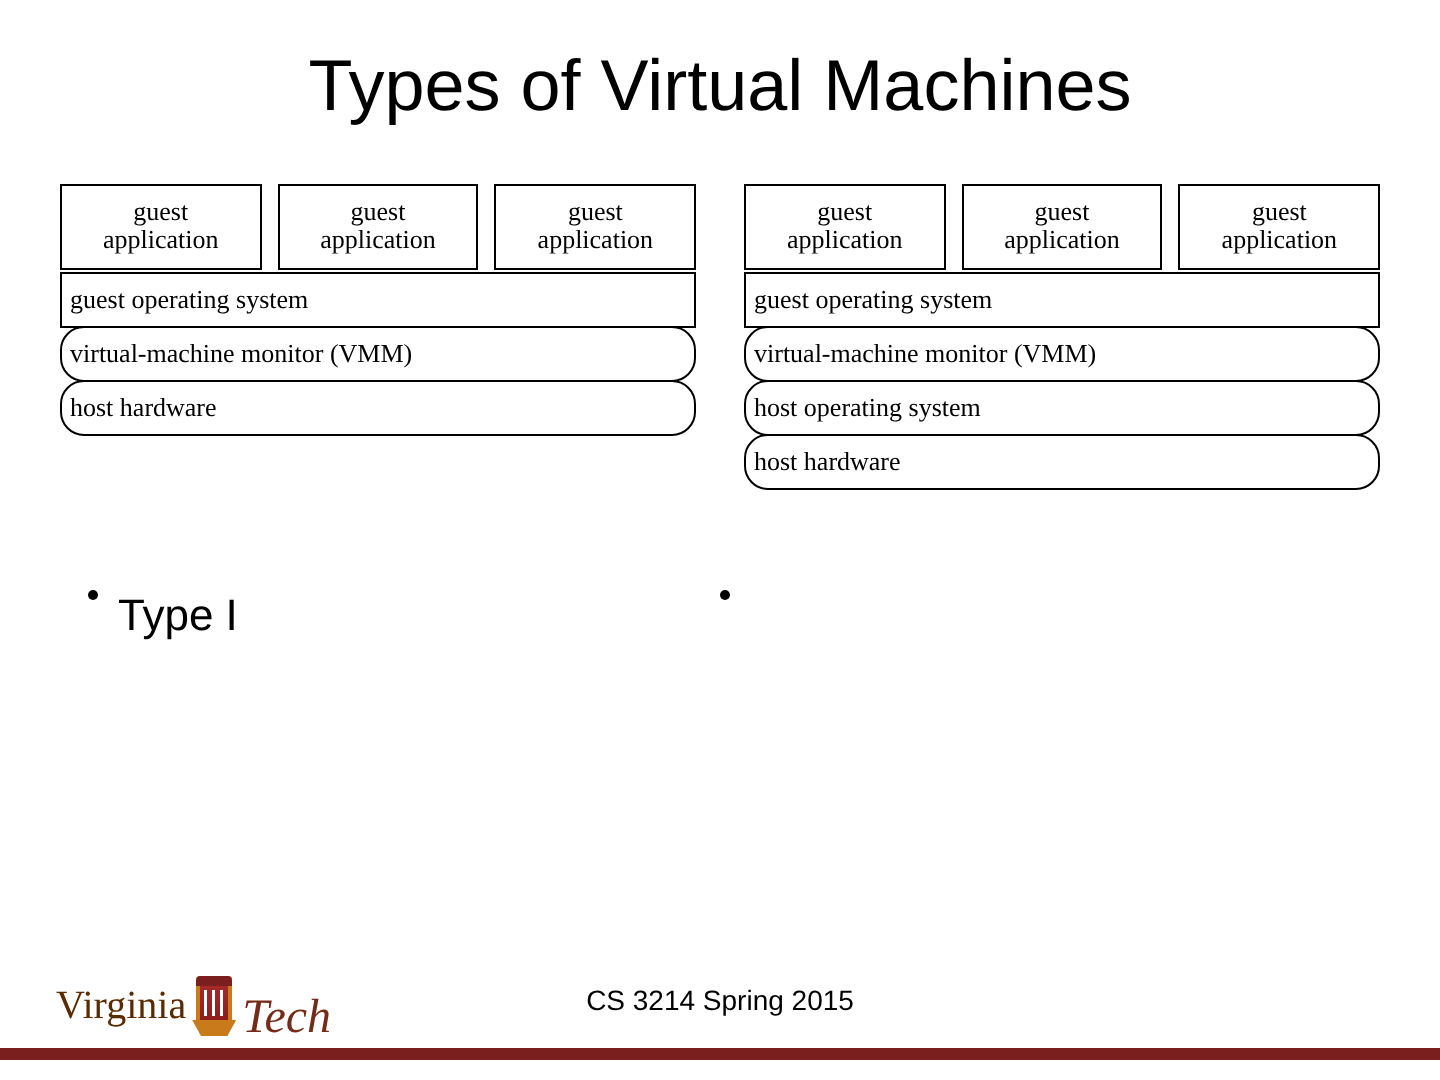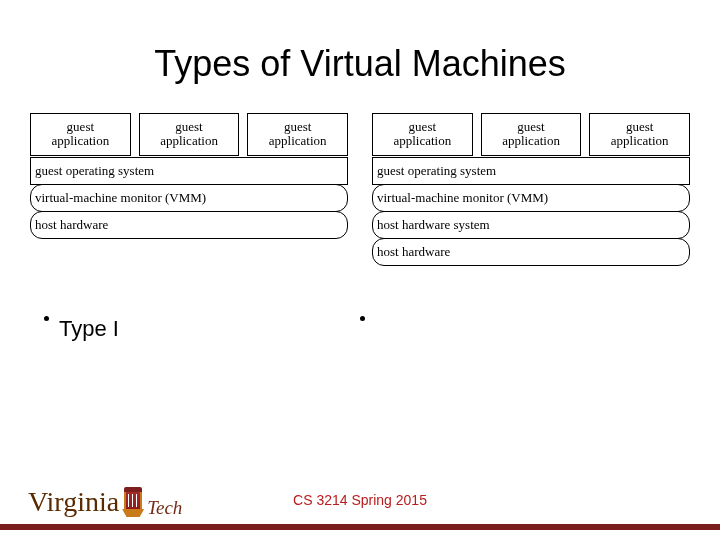--- a/index.html
+++ b/index.html
@@ -7,21 +7,21 @@
     width: 720px;
     height: 540px;
     background: #fff;
     font-family: Arial, Helvetica, sans-serif;
     position: relative;
     overflow: hidden;
   }
   .title {
     font-size: 36px;
     text-align: center;
-    padding-top: 43px;
+    padding-top: 22px;
     font-weight: normal;
     color: #000;
   }
   .diagrams {
     display: flex;
     justify-content: space-between;
     padding: 28px 30px 0 30px;
     gap: 24px;
   }
   .diagram {
@@ -58,34 +58,34 @@
   .label-left { flex: 1; }
   .label-right { flex: 1; }
   .bullet-row { display: flex; align-items: flex-start; gap: 10px; }
   .bullet-dot { width: 5px; height: 5px; background: #000; border-radius: 50%; display: inline-block; }
   .footer-course {
     position: absolute;
     bottom: 32px;
     left: 0; right: 0;
     text-align: center;
     font-size: 14px;
-    color: #b91c1c;
+    color: #000000;
   }
   .logo {
     position: absolute;
     left: 28px;
     bottom: 22px;
     display: flex;
     align-items: center;
     gap: 2px;
     font-family: Georgia, "Times New Roman", serif;
   }
   .logo .virginia {
     color: #5a2a00;
-    font-size: 28px;
+    font-size: 20px;
     font-weight: normal;
   }
   .logo .shield {
     position: relative;
     width: 22px;
     height: 30px;
     margin: 0 1px;
     display: inline-block;
   }
   .logo .shield .cap {
@@ -107,21 +107,21 @@
     background: repeating-linear-gradient(90deg, #fff 0 1.5px, transparent 1.5px 4px);
   }
   .logo .shield .base {
     position: absolute;
     bottom: 0; left: 0; right: 0; height: 8px;
     background: #c97a1a;
     clip-path: polygon(0 0, 100% 0, 80% 100%, 20% 100%);
   }
   .logo .tech {
     color: #742c18;
-    font-size: 19px;
+    font-size: 24px;
     font-style: italic;
     font-weight: normal;
     position: relative;
     top: 6px;
   }
   .accent-line {
     position: absolute;
     left: 0; right: 0;
     height: 6px;
     background: #7a1e1e;
@@ -146,21 +146,21 @@
   </div>
 
   <div class="diagram">
     <div class="row-apps">
       <div class="app-box">guest<br>application</div>
       <div class="app-box">guest<br>application</div>
       <div class="app-box">guest<br>application</div>
     </div>
     <div class="layer">guest operating system</div>
     <div class="layer">virtual-machine monitor (VMM)</div>
-    <div class="layer">host hardware system</div>
+    <div class="layer">host operating system</div>
     <div class="layer">host hardware</div>
   </div>
 </div>
 
 <div class="labels">
   <div class="label-left">
     <div class="bullet-row">
       <span class="bullet-dot"></span>
       <span>Type I</span>
     </div>

